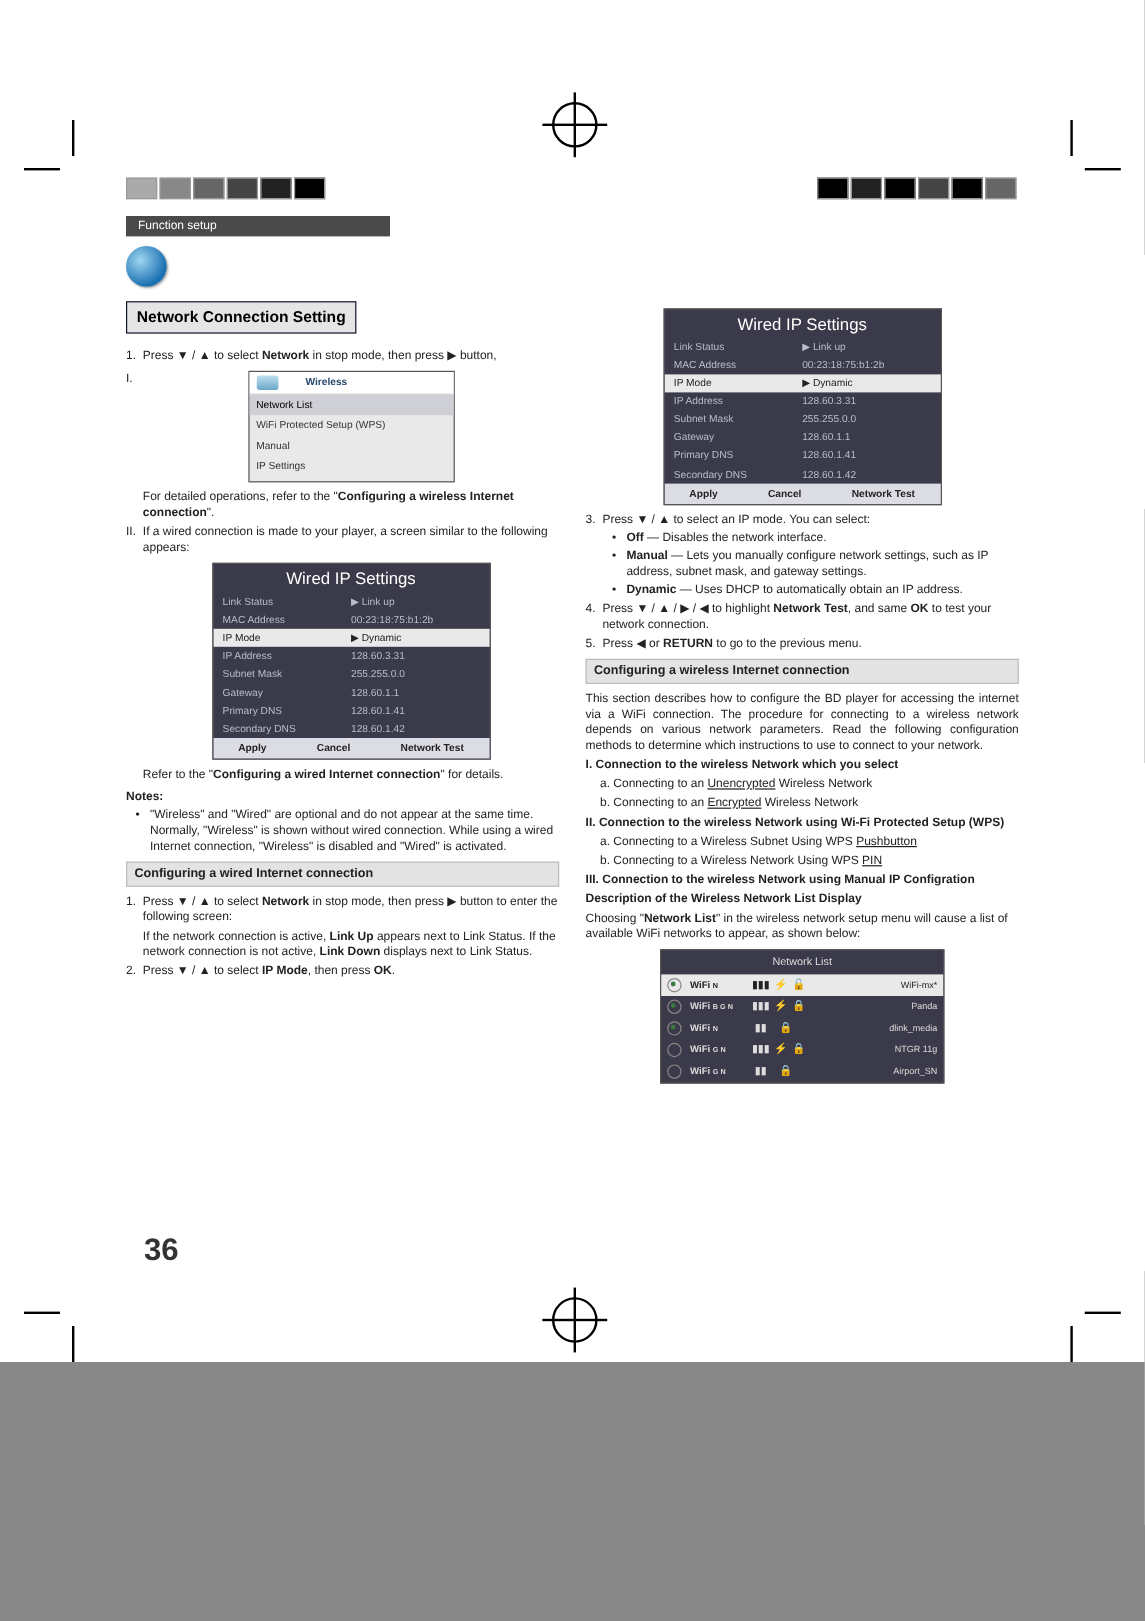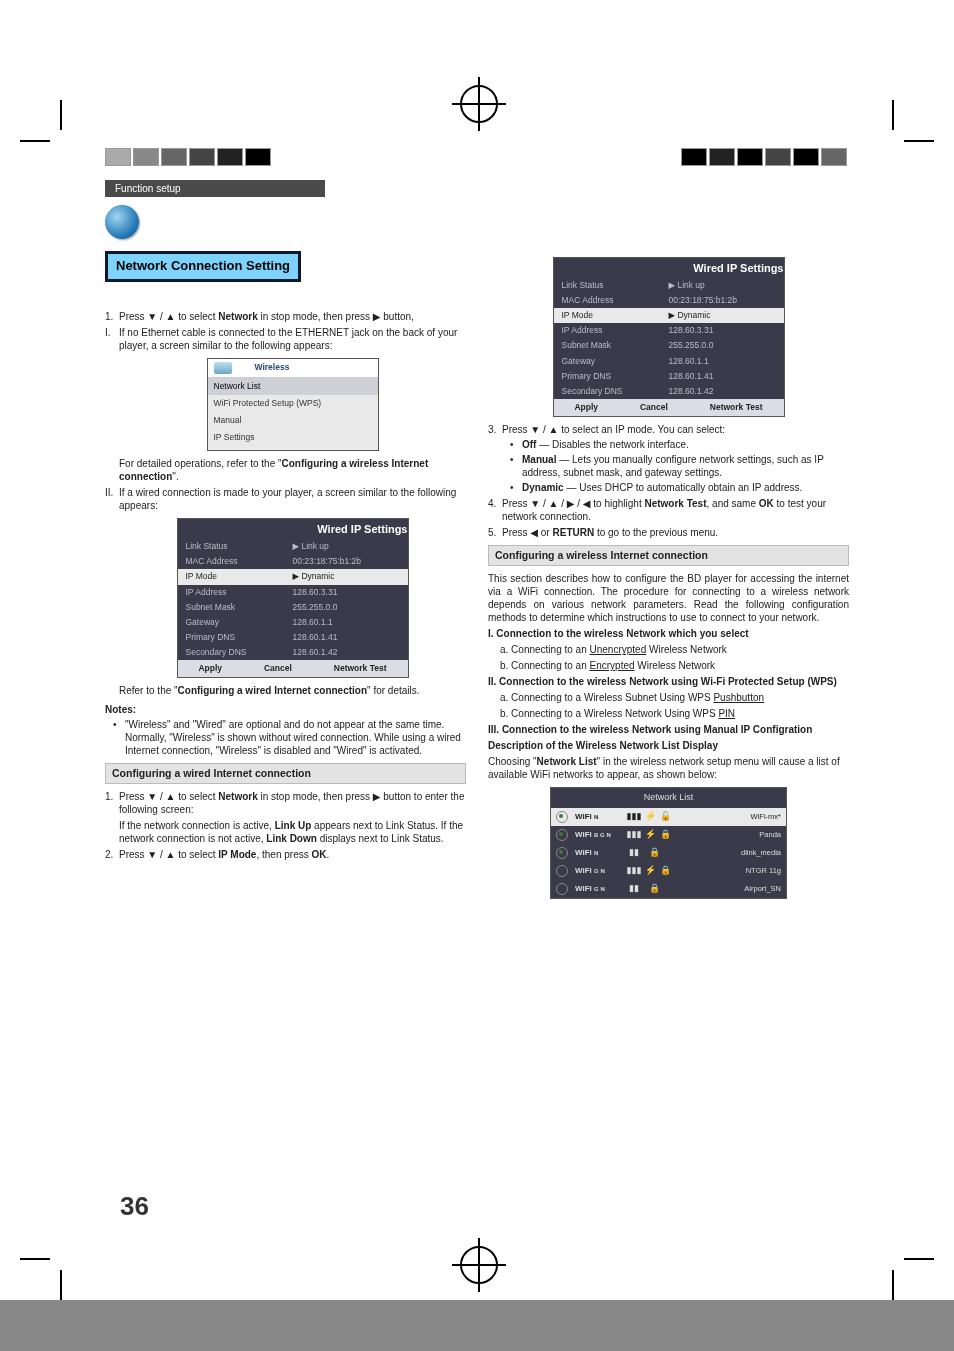--- a/index.html
+++ b/index.html
@@ -1,47 +1,47 @@
 <!DOCTYPE html>
 <html><head>
 <meta charset="utf-8">
 <style>
 html,body{margin:0;padding:0;background:#888;font-family:Arial,Helvetica,sans-serif}
-.page{width:954px;height:1300px;background:#fff;margin:0 auto;position:relative;overflow:hidden}
+.page{width:954px;height:1135px;background:#fff;margin:0 auto;position:relative;overflow:hidden}
 .crop{position:absolute;width:30px;height:30px}
 .crop .h{position:absolute;width:30px;height:2px;background:#000}
 .crop .v{position:absolute;width:2px;height:30px;background:#000}
 .crop.tl{left:60px;top:140px}.crop.tl .h{left:-40px;top:0}.crop.tl .v{left:0;top:-40px}
 .crop.tr{right:60px;top:140px}.crop.tr .h{right:-40px;top:0}.crop.tr .v{right:0;top:-40px}
 .crop.bl{left:60px;bottom:40px}.crop.bl .h{left:-40px;bottom:0}.crop.bl .v{left:0;bottom:-40px}
 .crop.br{right:60px;bottom:40px}.crop.br .h{right:-40px;bottom:0}.crop.br .v{right:0;bottom:-40px}
 .colorbar{display:flex;position:absolute;top:148px}
 .colorbar.left{left:105px}
 .colorbar.right{right:105px}
 .swatch{width:24px;height:16px;margin-right:2px;border:.5px solid #999}
 .content{position:absolute;left:105px;right:105px;top:180px;bottom:80px;font-size:10px;color:#222;line-height:1.3}
 .header{background:#4a4a4a;color:#fff;font-size:10px;padding:2px 10px;width:200px;margin-bottom:6px}
 .title-row{display:flex;align-items:center;margin:8px 0 12px 0}
 .bullet-icon{width:34px;height:34px;border-radius:50%;background:radial-gradient(circle at 35% 35%,#9fd6f2,#1a6fb0 70%);margin-right:6px;box-shadow:1px 1px 2px rgba(0,0,0,.4)}
 .title-text{font-family:"Times New Roman",serif;font-style:italic;font-weight:bold;color:#0a4a8a;font-size:22px}
 .cols{display:flex;gap:22px}
 .col{flex:1;min-width:0}
-.section-title{background:#7dd3fc;border:3px solid #0f172a;color:#000;font-weight:bold;font-size:13px;padding:4px 8px;display:inline-block;margin-bottom:24px}
+.section-title{background:#e5e5e5;border:1px solid #0f172a;color:#000;font-weight:bold;font-size:13px;padding:4px 8px;display:inline-block;margin-bottom:8px}
 .subhead{background:#e3e3e3;border:1px solid #bbb;font-weight:bold;font-size:10.5px;padding:3px 6px;margin:6px 0}
 p{margin:3px 0}
 ol.num{list-style:none;padding:0;margin:4px 0}
 ol.num>li{padding-left:14px;position:relative;margin:3px 0}
 ol.num>li .n{position:absolute;left:0;top:0}
 ul.bul{list-style:none;padding-left:12px;margin:2px 0}
 ul.bul>li{position:relative;padding-left:8px;margin:2px 0}
 ul.bul>li:before{content:"•";position:absolute;left:-4px}
 .bold{font-weight:bold}
 .under{text-decoration:underline}
 .screenshot{border:1px solid #555;background:#3a3a4a;color:#bcbcc8;font-size:8.5px;margin:6px auto;width:230px}
-.screenshot .ss-title{text-align:right;color:#fff;font-weight:bold;padding:3px 0;font-size:11px}
+.screenshot .ss-title{text-align:center;color:#fff;font-weight:normal;padding:3px 0;font-size:14px}
 .screenshot .row{display:flex;padding:2px 8px}
 .screenshot .row .k{flex:1}
 .screenshot .row .v{flex:1}
 .screenshot .row.sel{background:#e9e9e9;color:#222}
 .screenshot .btnrow{display:flex;justify-content:space-around;background:#dcdce4;color:#222;padding:3px 0;font-weight:bold;font-size:8.5px}
 .wireless-box{border:1px solid #555;background:#e9e9e9;color:#333;font-size:8.5px;margin:6px auto;width:170px;padding-bottom:4px}
 .wireless-box .hdr{display:flex;align-items:flex-start;gap:23px;background:#fff;padding:3px 6px;border-bottom:1px solid #ccc}
 .wireless-box .hdr .ic{width:18px;height:12px;background:linear-gradient(#bfe0ef,#6aa7c7);border-radius:2px}
 .wireless-box .item{padding:3px 6px}
 .wireless-box .item.sel{background:#cfcfd6;color:#000}
@@ -114,21 +114,20 @@
     <div class="cols">
 
       <div class="col">
         <div class="section-title">Network Connection Setting</div>
 
         <ol class="num">
           <li><span class="n">1.</span>
             <span>Press ▼ / ▲ to select </span><span class="bold">Network</span><span> in stop mode, then press ▶ button,</span>
           </li>
           <li><span class="n">I.</span>
-            <span>If no Ethernet cable is connected to the ETHERNET jack on the back of your player, a screen similar to the following appears:</span>
             <div class="wireless-box">
               <div class="hdr">
                   <div class="ic"></div>
                   <span class="bold" style="color:#27496d">Wireless</span>
                 </div>
               <div class="item sel">Network List</div>
               <div class="item">WiFi Protected Setup (WPS)</div>
               <div class="item">Manual</div>
               <div class="item">IP Settings</div>
             </div>

